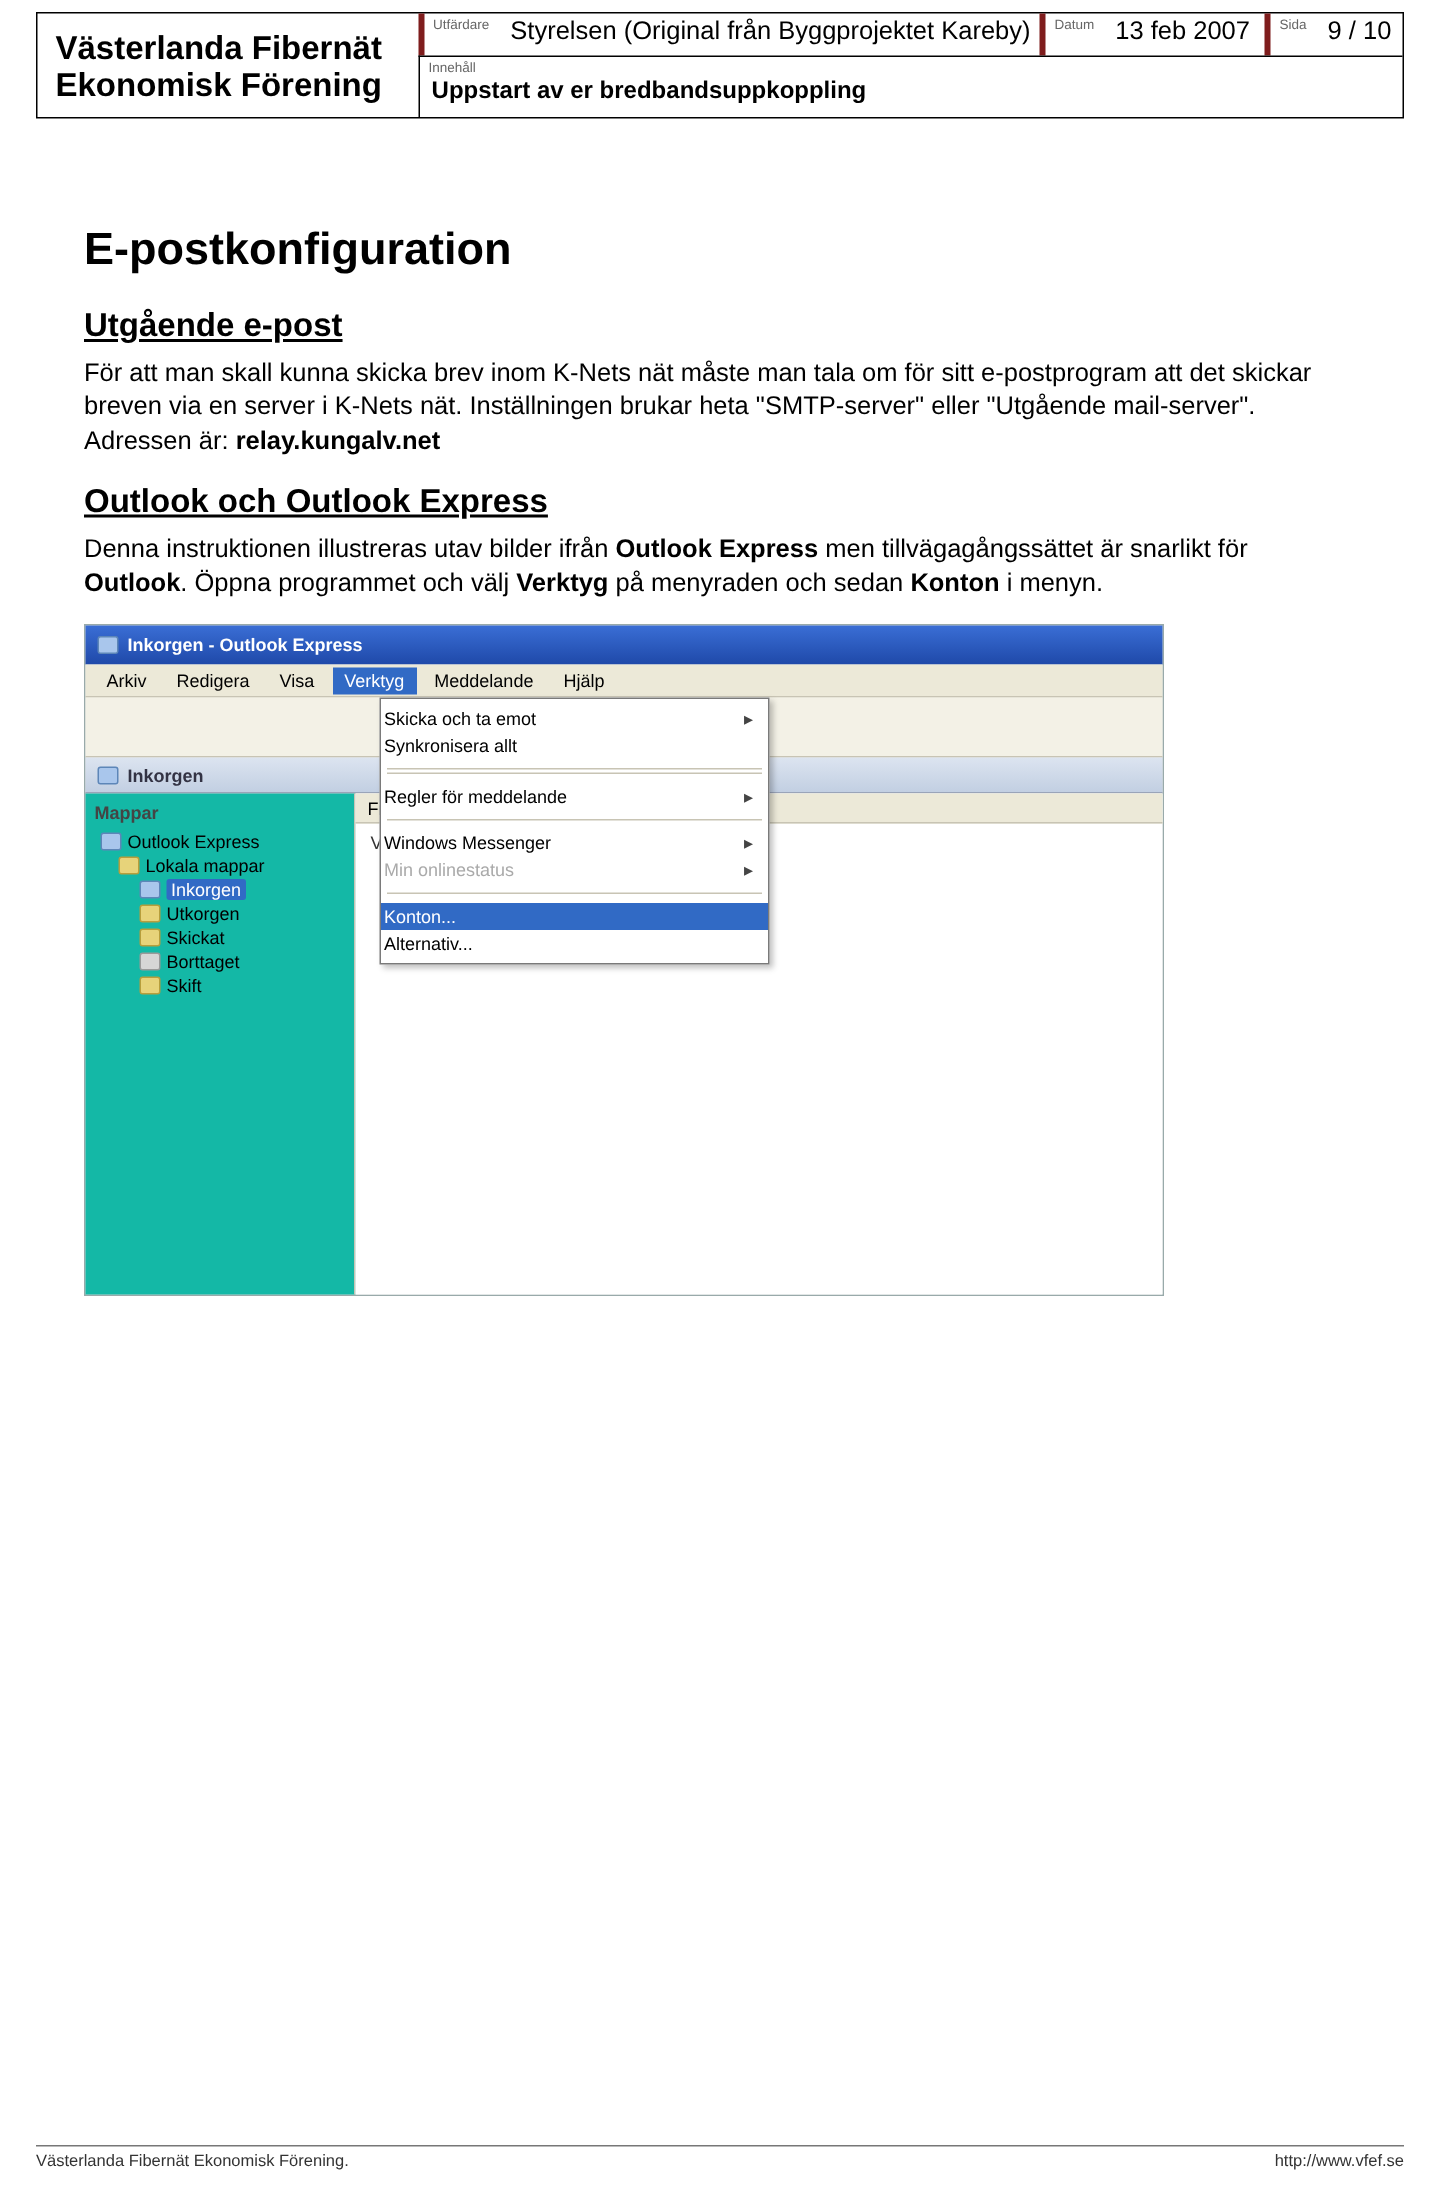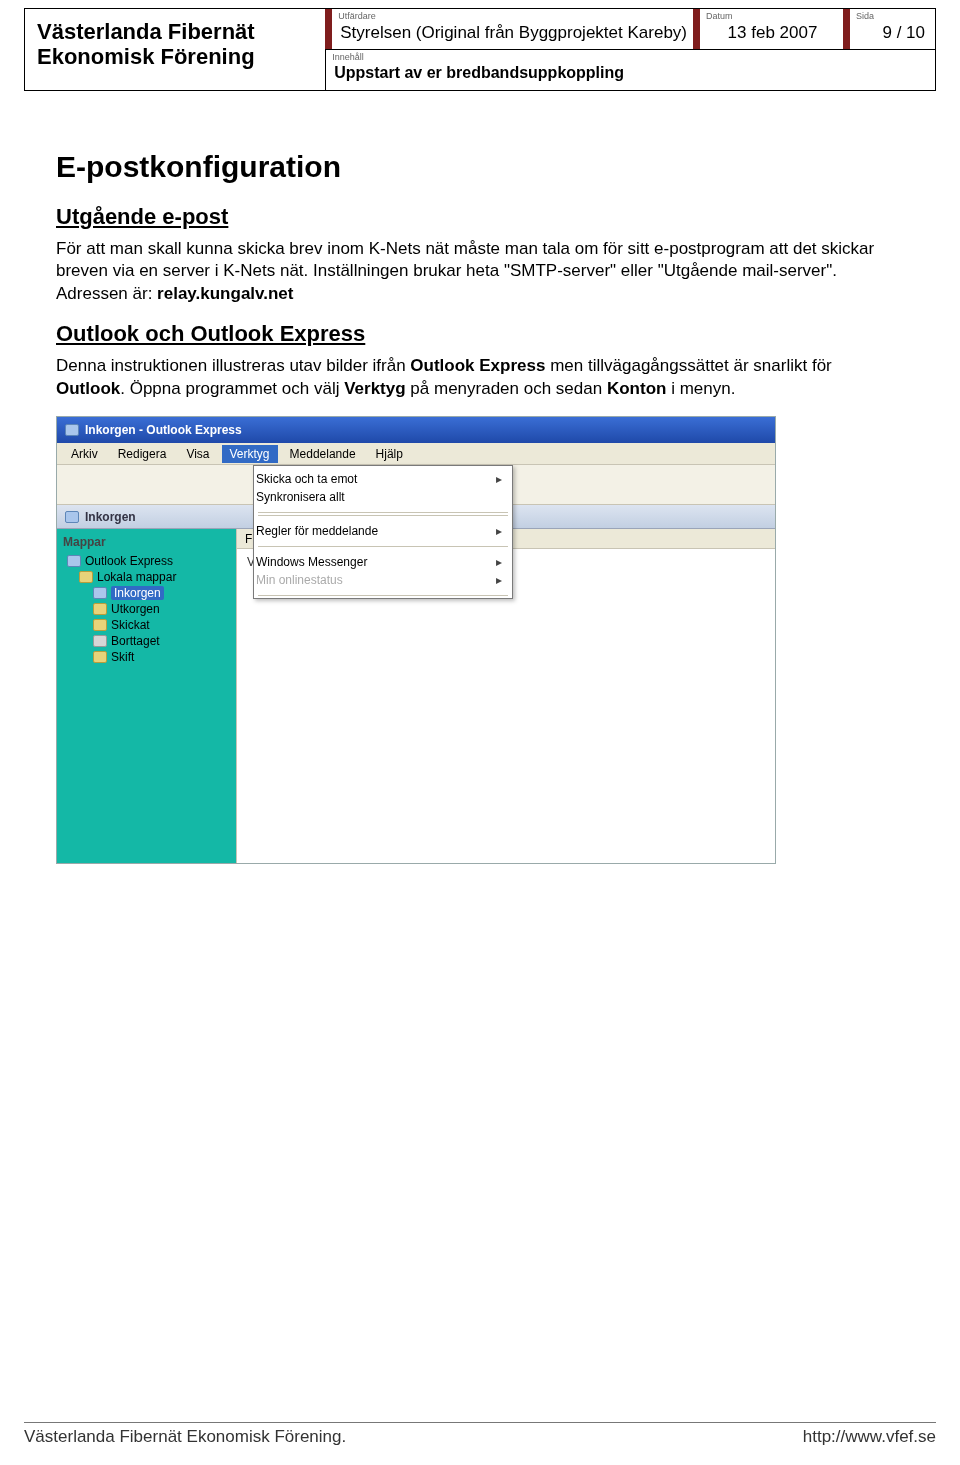--- a/index.html
+++ b/index.html
@@ -11,21 +11,21 @@
     position: absolute; left: 24px; top: 8px; right: 24px;
     border: 1px solid #000;
   }
   .hdr-row { display: flex; align-items: stretch; }
   .hdr-left {
     width: 320px; padding: 10px 12px 8px 12px;
     font-weight: bold; font-size: 22px; line-height: 1.15;
   }
   .hdr-right { flex: 1; display: flex; flex-direction: column; }
   .hdr-top { display: flex; }
-  .hdr-cell { border-left: 7px solid #7f1d1d; display: flex; flex-direction: column; }
+  .hdr-cell { border-left: 4px solid #7f1d1d; display: flex; flex-direction: row; }
   .hdr-cell .lbl { font-size: 9px; color: #666; padding: 2px 6px 0 6px; }
   .hdr-cell .val { font-size: 17px; padding: 2px 6px 6px 8px; white-space: nowrap; text-align: center; }
   .c-utf { flex: 1; }
   .c-dat { width: 150px; }
   .c-sid { width: 92px; }
   .c-sid .val { text-align: right; padding-right: 10px; }
   .hdr-bot { border-top: 1px solid #000; border-left: 1px solid #000; }
   .hdr-bot .lbl { font-size: 9px; color: #666; padding: 2px 6px 0 6px; }
   .hdr-bot .val { font-size: 16px; font-weight: bold; padding: 2px 6px 8px 8px; }
 
@@ -96,21 +96,21 @@
   .dropdown .grp { padding: 4px 0; }
   .dropdown .sep { height: 1px; background: #c8c4b4; margin: 2px 4px; }
   .dropdown .it { display: flex; justify-content: space-between; align-items: flex-start; padding: 2px 10px 2px 2px; }
   .dropdown .it.arrow::after { content: "▸"; color: #444; }
   .dropdown .it.dis { color: #aaa; }
   .dropdown .it.hl { background: #316ac5; color: #fff; }
 
   
   .ftr {
     position: absolute; left: 24px; right: 24px; bottom: 18px;
-    display: flex; justify-content: space-between; font-size: 17px; color: #333;
+    display: flex; justify-content: space-between; font-size: 11px; color: #333;
     border-top: 1px solid #777; padding-top: 4px;
   }
 </style>
 </head>
 <body>
 
 <div class="page">
 
   <div class="hdr">
     <div class="hdr-row">
@@ -252,20 +252,28 @@
         <div class="sep"></div>
         <div class="grp">
           <div class="it arrow">
               <span>Windows Messenger</span>
             </div>
           <div class="it arrow dis">
               <span>Min onlinestatus</span>
             </div>
         </div>
         <div class="sep"></div>
+        <div class="grp">
+          <div class="it hl">
+              <span>Konton...</span>
+            </div>
+          <div class="it">
+              <span>Alternativ...</span>
+            </div>
+        </div>
       </div>
     </div>
   </div>
 
   <div class="ftr">
     <span>Västerlanda Fibernät Ekonomisk Förening.</span>
     <span>http://www.vfef.se</span>
   </div>
 
 </div>

